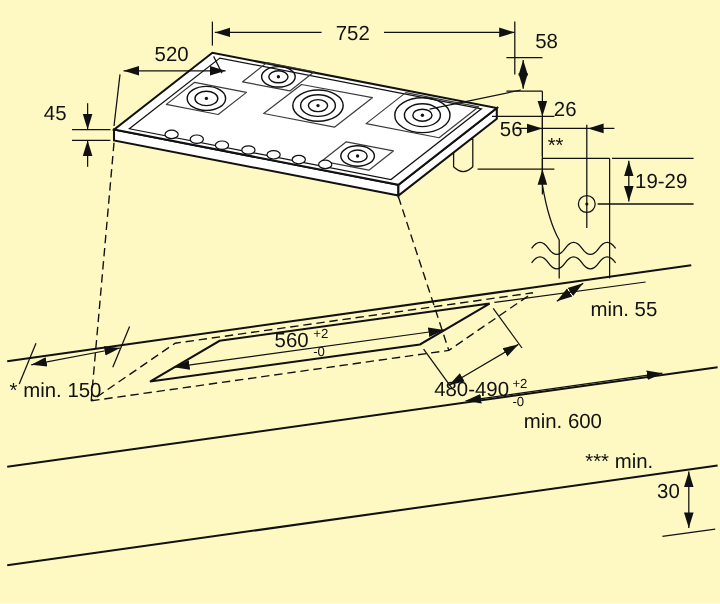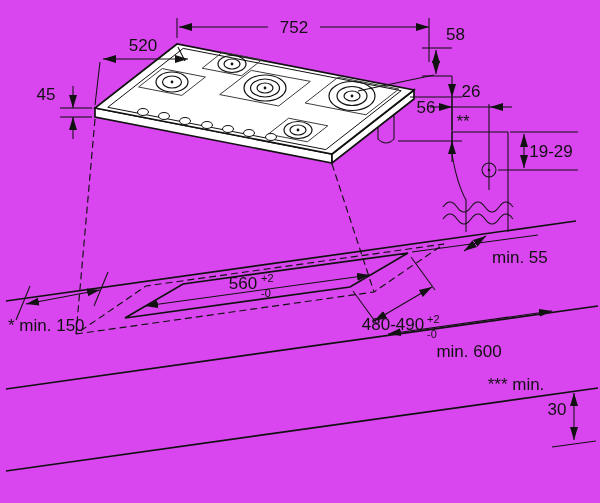--- a/index.html
+++ b/index.html
@@ -1,16 +1,16 @@
 <!DOCTYPE html>
 <html><head>
 <meta charset="utf-8">
 <style>
   html,body{margin:0;padding:0;background:#fff;}
-  .stage{position:relative;width:600px;height:503px;background:#d946ef;overflow:hidden;}
+  .stage{position:relative;width:600px;height:503px;background:#fef9c3;overflow:hidden;}
   svg{display:block;}
   text{font-family:"Liberation Sans","DejaVu Sans",sans-serif;fill:#111;}
   .t17{font-size:17px;}
   .t11{font-size:11px;}
   .ln{stroke:#111;stroke-width:1.7;fill:none;}
   .tn{stroke:#111;stroke-width:1.05;fill:none;}
   .dash{stroke:#111;stroke-width:1.15;fill:none;stroke-dasharray:7 4;}
   .fw{fill:#fff;stroke:#111;stroke-width:1.7;}
   .rim{stroke:#111;stroke-width:1;fill:none;}
   .grate{stroke:#3c3c3c;stroke-width:1;fill:none;stroke-linejoin:round;}

